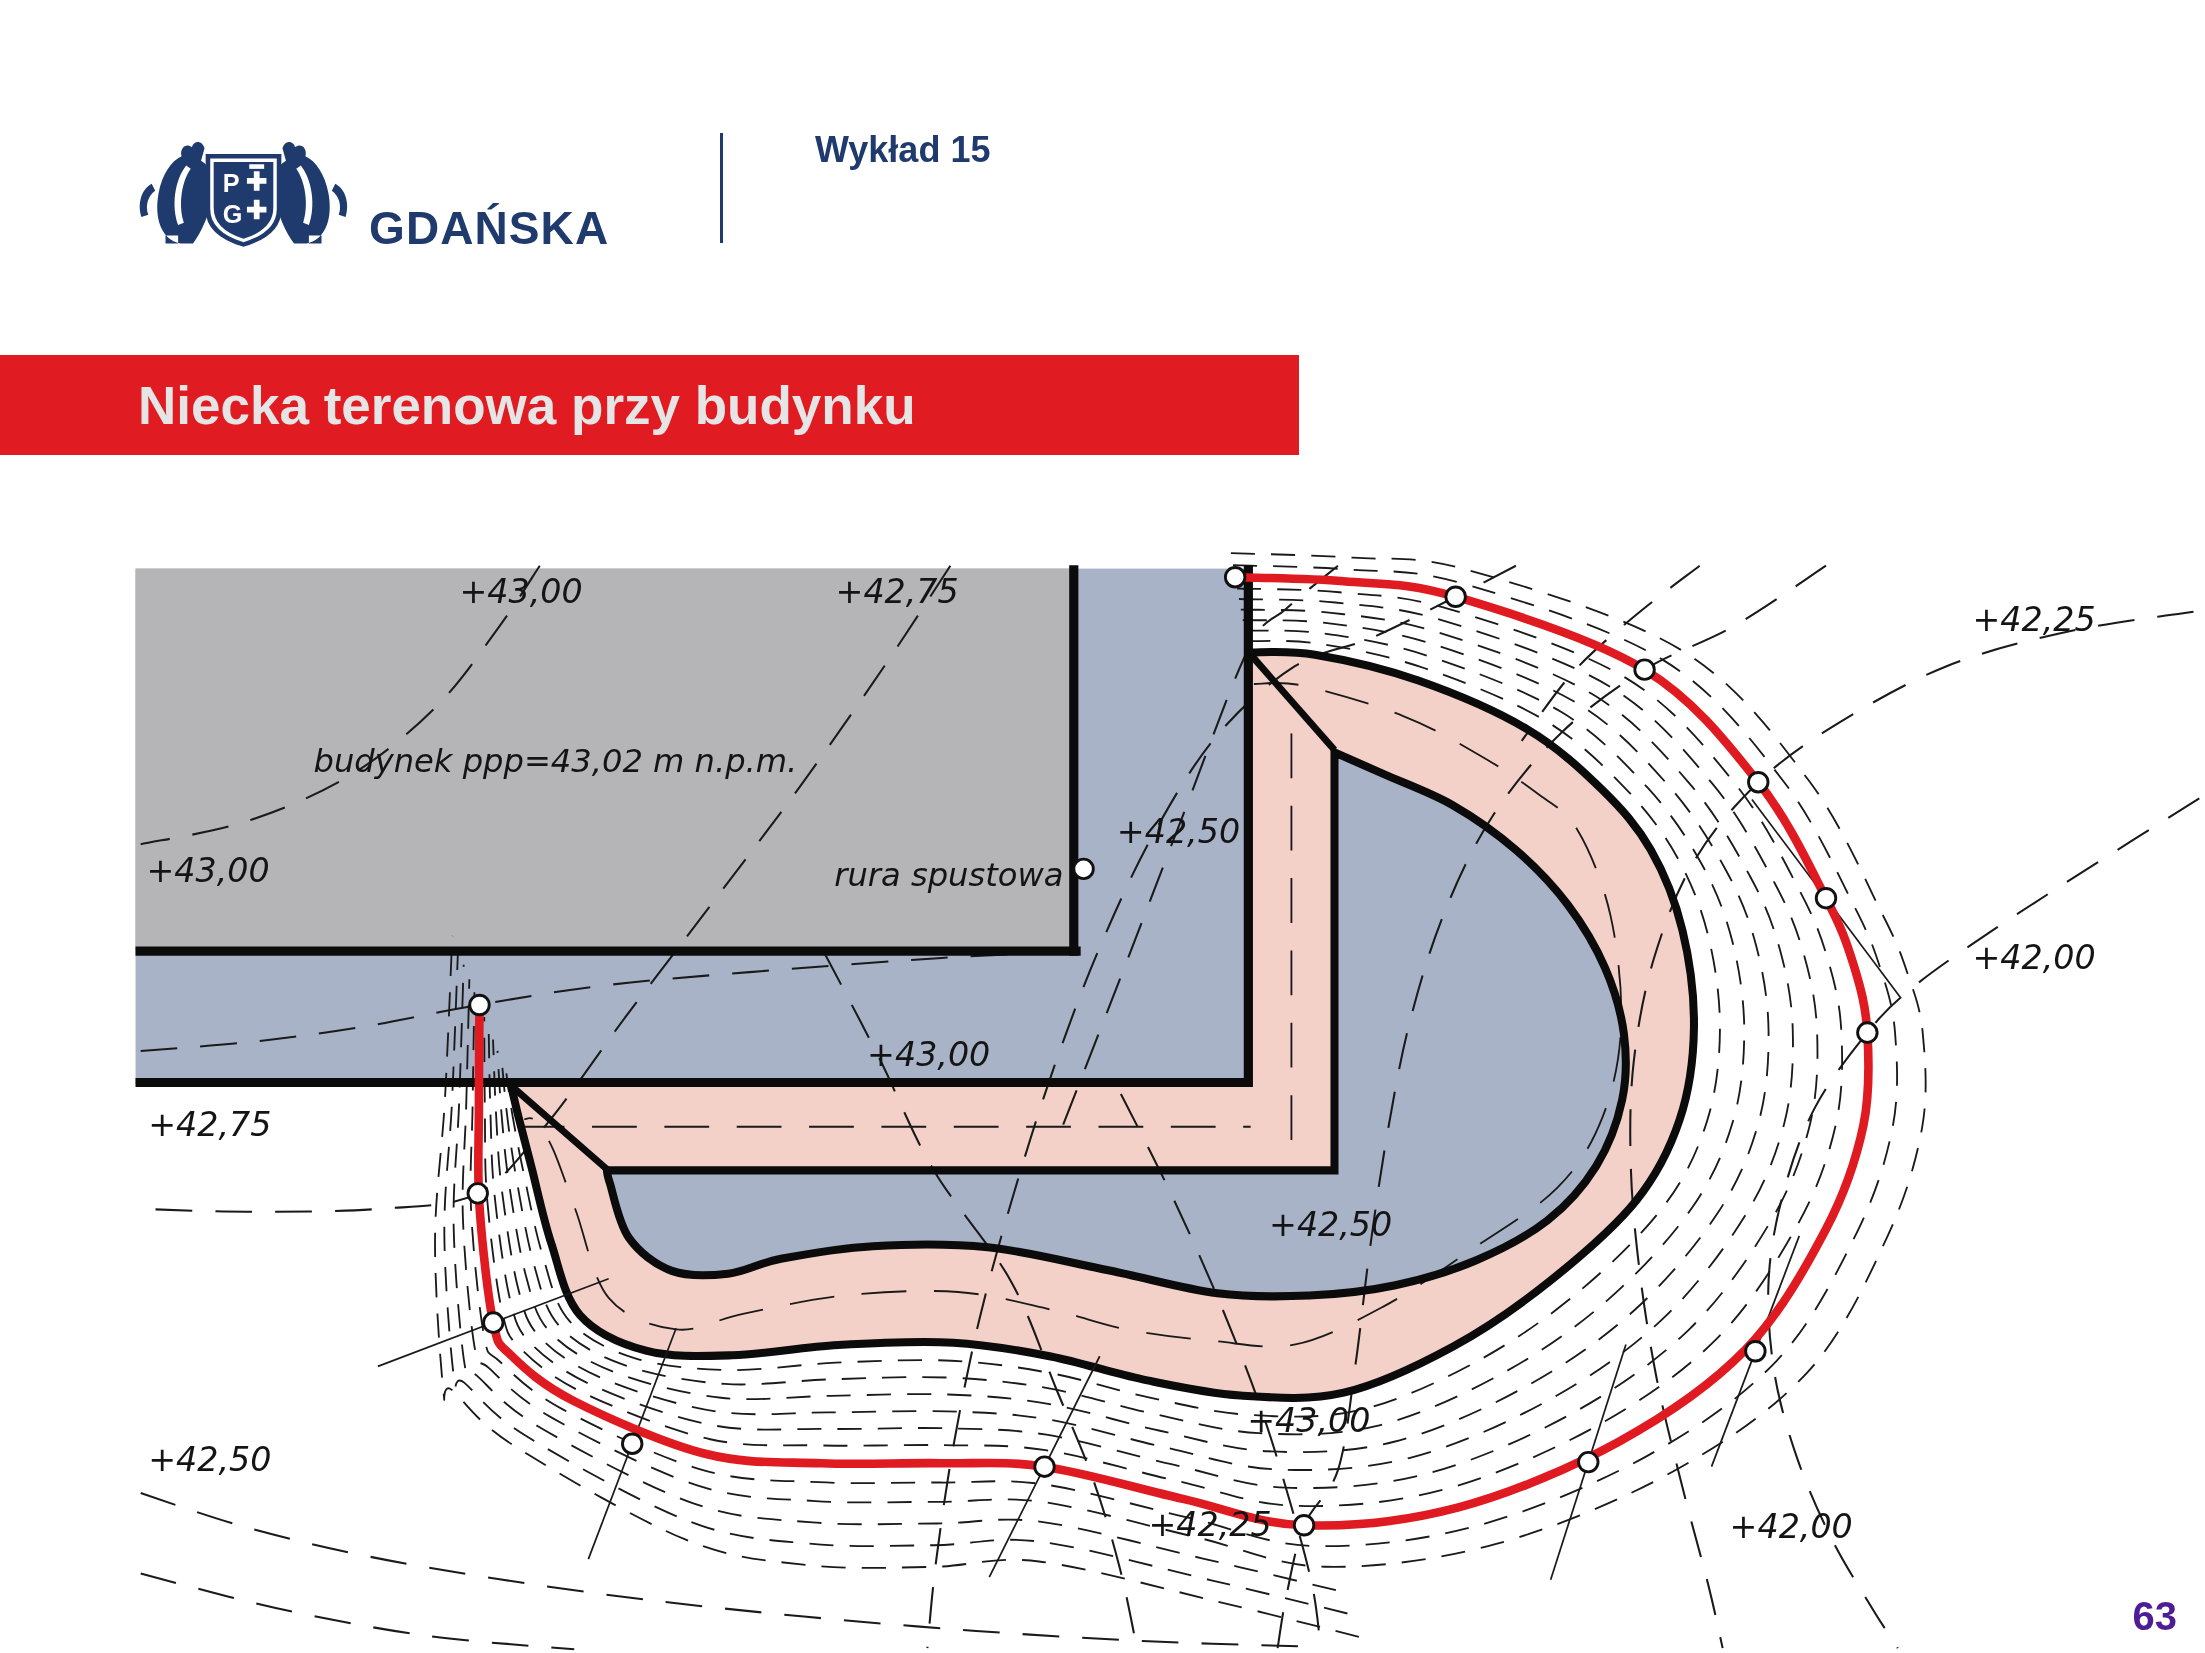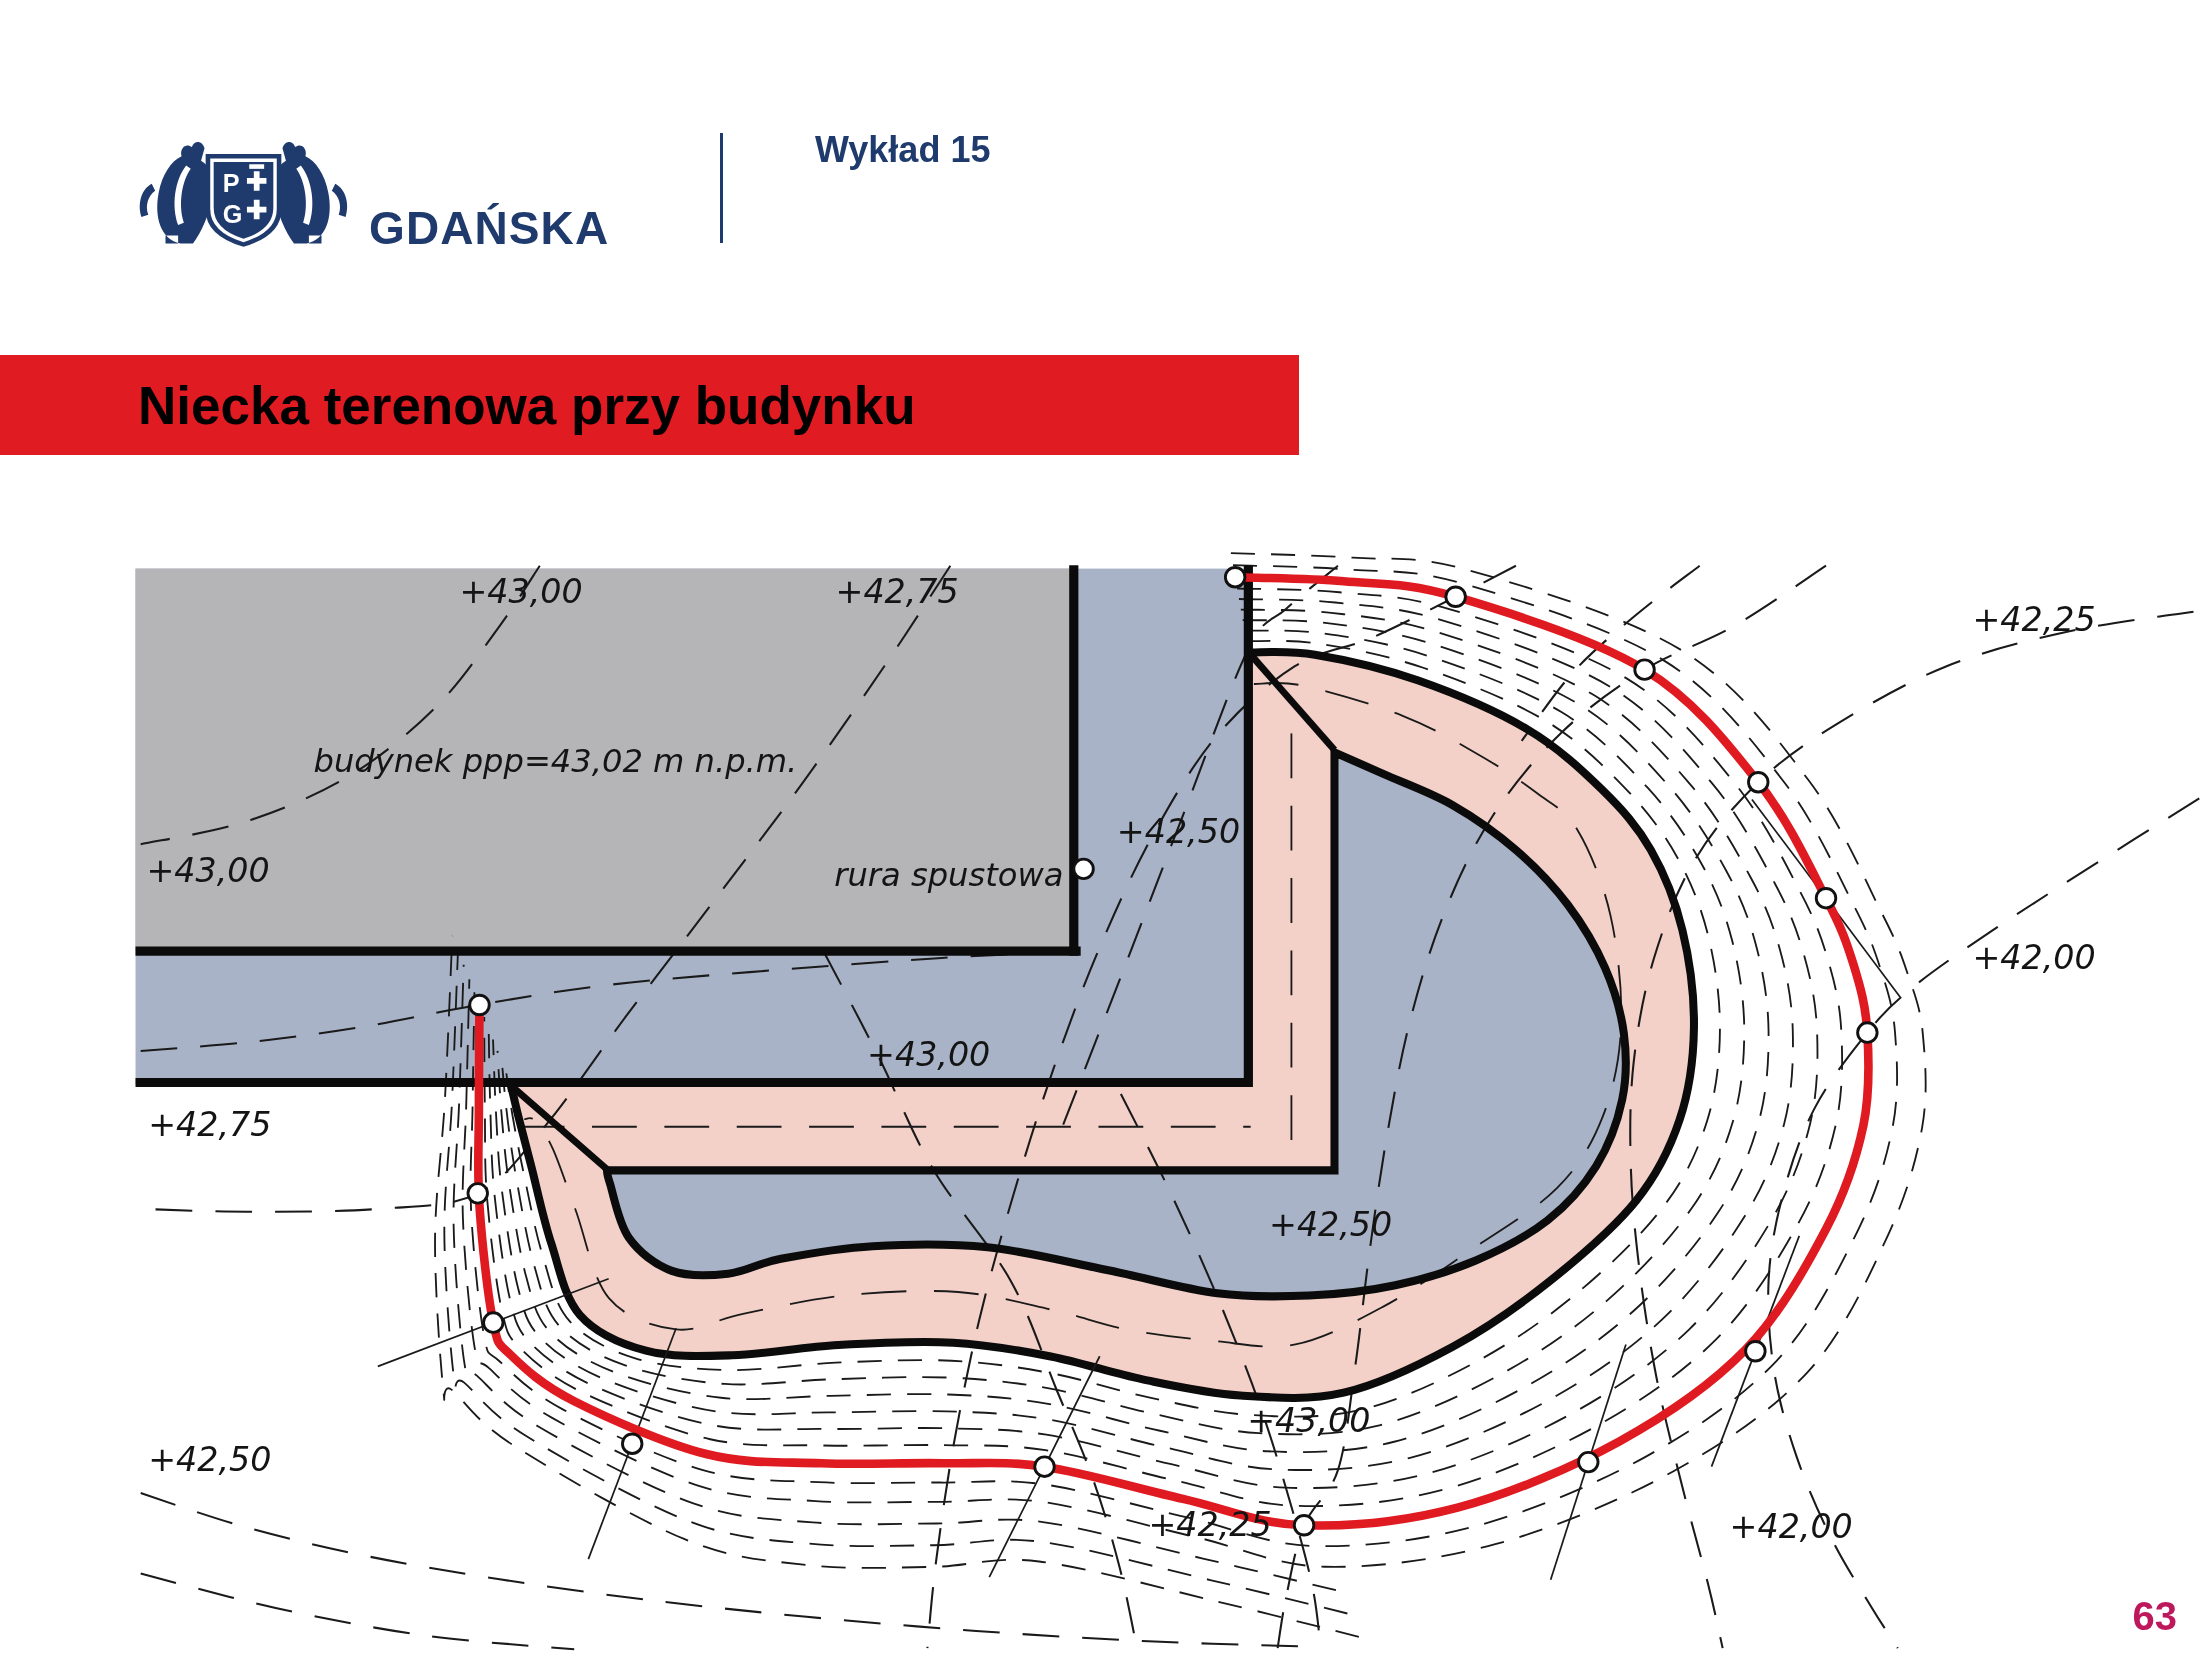--- a/index.html
+++ b/index.html
@@ -4,22 +4,22 @@
 <style>
   html,body{margin:0;padding:0;background:#ffffff;}
   .slide{position:relative;width:2205px;height:1654px;background:#ffffff;overflow:hidden;
          font-family:"Liberation Sans",sans-serif;}
   .abs{position:absolute;}
   .navy{color:#1f3a6d;}
   .uni-line{font-weight:bold;font-size:46px;letter-spacing:1.1px;line-height:48px;}
   .lect{font-weight:bold;font-size:36px;line-height:38px;}
   .divider{width:3.4px;height:110px;background:#1f3a6d;}
   .banner{left:0;top:355px;width:1299px;height:100px;background:#e11b22;display:flex;align-items:center;}
-  .banner span{color:#000000;font-weight:bold;font-size:53px;padding-left:138px;white-space:nowrap;}
-  .pagenum{left:2079px;top:1594px;width:98px;text-align:right;font-size:40px;font-weight:bold;color:#be185d;}
+  .banner span{color:#e5e5e5;font-weight:bold;font-size:53px;padding-left:138px;white-space:nowrap;}
+  .pagenum{left:2079px;top:1594px;width:98px;text-align:right;font-size:40px;font-weight:bold;color:#4c1d95;}
   svg text.clabel{font-family:"DejaVu Sans",sans-serif;font-style:italic;font-size:58px;fill:#141414;}
   svg text.blabel{font-family:"DejaVu Sans",sans-serif;font-style:italic;font-size:56px;fill:#141414;}
   svg .thick{stroke:#0b0b0b;fill:none;}
   svg .dashN{stroke:#1a1a1a;stroke-width:3.6;fill:none;stroke-dasharray:64 40;}
   svg .dashD{stroke:#1a1a1a;stroke-width:3.2;fill:none;stroke-dasharray:42 28;}
   svg .dashM{stroke:#1a1a1a;stroke-width:3.2;fill:none;stroke-dasharray:78 48;}
   svg .xseg{stroke:#1a1a1a;stroke-width:3;fill:none;}
   svg .rim{stroke:#df1b21;stroke-width:15;fill:none;stroke-linecap:round;}
 </style>
 </head>

